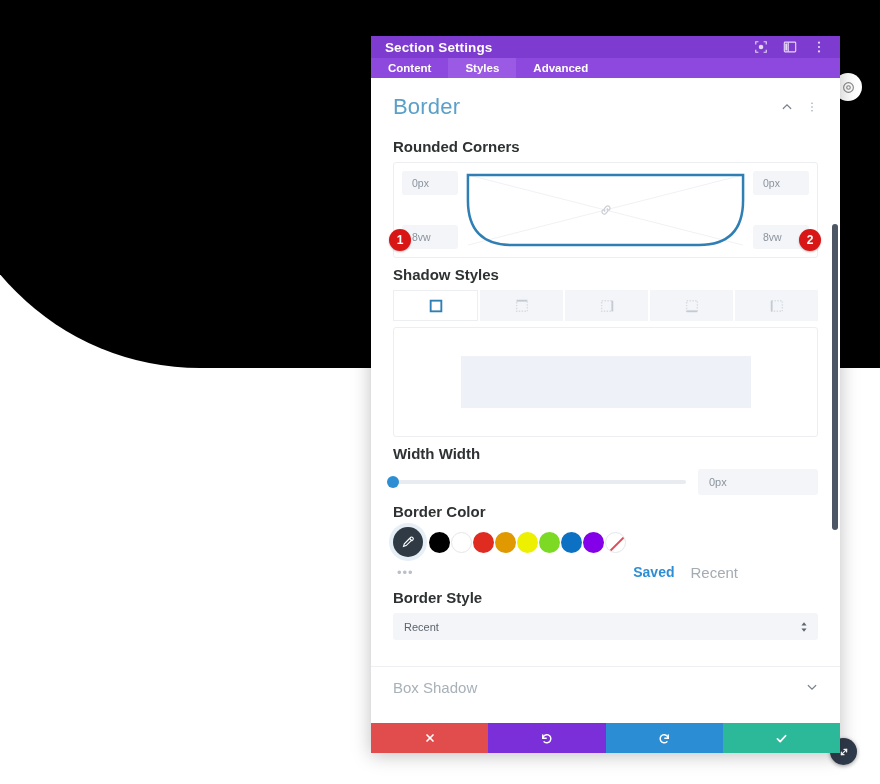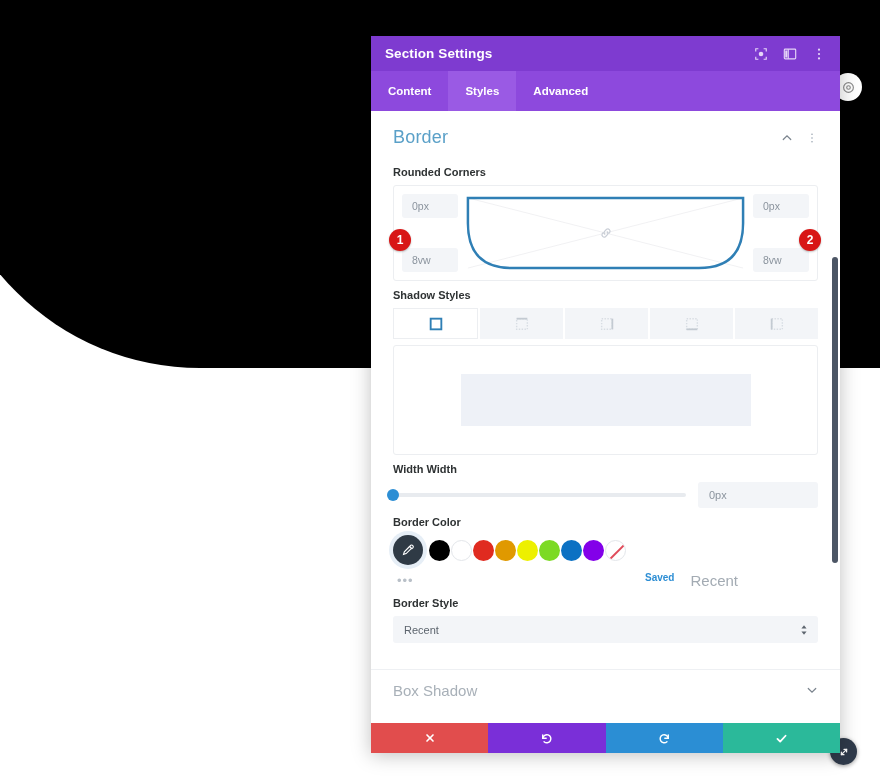--- a/index.html
+++ b/index.html
@@ -41,39 +41,39 @@
   .modal {
     position: absolute; left: 371px; top: 36px;
     width: 469px; height: 717px;
     background: #ffffff;
     box-shadow: 0 2px 18px rgba(0,0,0,.25);
     display: flex; flex-direction: column;
     overflow: hidden;
   }
 
   .modal-header {
-    height: 35px; background: #7e3bd0;
+    height: 22px; background: #7e3bd0;
     display: flex; align-items: center; padding: 0 14px;
     flex: 0 0 auto;
   }
   .modal-title {
     color: #ffffff; font-size: 13.5px; font-weight: bold;
     letter-spacing: .1px;
   }
   .header-icons { margin-left: auto; display: flex; align-items: center; gap: 14px; }
   .hicon {
     width: 15px; height: 15px; color: #e6d6f7;
     display: flex; align-items: center; justify-content: center;
     cursor: pointer;
   }
   .hicon svg { display:block; }
 
   
   .modal-tabs {
-    height: 40px; background: #8d49dd; display: flex;
+    height: 20px; background: #8d49dd; display: flex;
     flex: 0 0 auto;
   }
   .tab {
     display:flex; align-items:center; justify-content:center;
     padding: 0 17px; color: #ffffff; font-size: 11.5px;
     cursor: pointer; height: 100%;
     font-weight: 600;
   }
   .tab.active { background: #9a5ae4; }
 
@@ -87,27 +87,27 @@
   .panel-scrollbar {
     position: absolute; right: 2px; top: 146px;
     width: 6px; height: 306px; background: #4c5665; border-radius: 3px;
   }
 
   
   .acc-head {
     display: flex; align-items: center;
     padding: 16px 22px 10px 22px;
   }
-  .acc-title { font-size: 18px; color: #5aa0c8; letter-spacing:.2px; }
+  .acc-title { font-size: 22px; color: #5aa0c8; letter-spacing:.2px; }
   .acc-head .acc-tools { margin-left:auto; display:flex; align-items:center; gap: 12px; color:#9aa5b1; }
   .chev { width:13px; height:13px; display:flex; align-items:center; justify-content:center; cursor:pointer;}
 
   .field { padding: 0 22px; margin-bottom: 4px; }
   .field-label {
-    font-size: 11px; color: #2e3233; font-weight: 600;
+    font-size: 15px; color: #2e3233; font-weight: 600;
     margin-bottom: 7px; margin-top: 8px;
   }
 
   
   .corners-box {
     position: relative; height: 96px;
     border: 1px solid #eceef1; border-radius: 3px;
     background: #ffffff;
   }
   .corner-input {
@@ -196,21 +196,21 @@
   .swatch-none::after {
     content:''; position:absolute; left:-2px; top:9px;
     width: 28px; height: 1.5px; background:#e04b5a;
     transform: rotate(-45deg);
   }
   .swatch-sub {
     display:flex; align-items:center; margin-top: 7px;
   }
   .dots { color:#b9c0c8; font-size:13px; letter-spacing:1px; cursor:pointer; padding-left:4px;}
   .sub-links { margin-left: auto; display:flex; gap: 16px; padding-right: 80px;}
-  .lnk-saved { color:#2d8ed4; font-size: 10px; font-weight:600; cursor:pointer; }
+  .lnk-saved { color:#2d8ed4; font-size: 14px; font-weight:600; cursor:pointer; }
   .lnk-recent { color:#a3abb3; font-size: 15px; cursor:pointer; }
 
   
   .select-box {
     position: relative; height: 27px; background:#f3f5f8; border-radius:3px;
     display:flex; align-items:center; padding-left: 11px;
     font-size: 11px; color:#5c646d; cursor:pointer; margin-top:2px;
   }
   .select-arrows {
     position:absolute; right: 10px; top:50%; transform:translateY(-50%);

